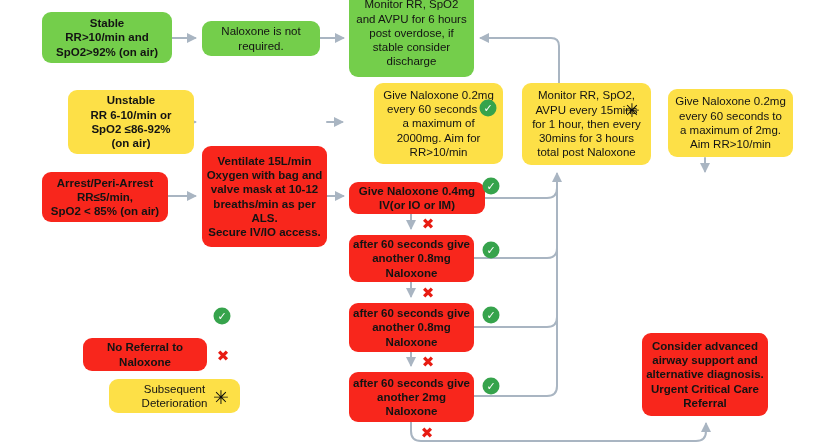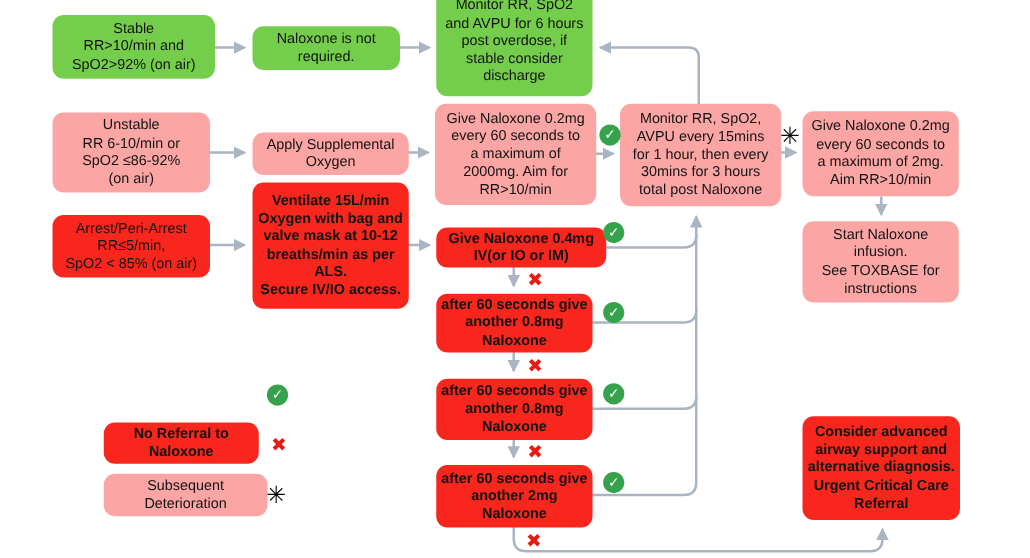--- a/index.html
+++ b/index.html
@@ -16,23 +16,23 @@
     display:flex;align-items:center;justify-content:center;
     text-align:center;
     white-space:pre-line;
     border-radius:9px;
     font-size:11.5px;line-height:14.3px;
     color:#131313;
     padding:2px 3px;
     box-sizing:border-box;
   }
   .green{background:#74CE4B;}
-  .orange{background:#fca5a5;}
+  .orange{background:#fde047;margin-left:26px;}
   .red{background:#F8261C;font-weight:bold;}
-  .bold{font-weight:normal;}
+  .bold{font-weight:bold;}
   .mark{
     position:absolute;
     transform:translate(-50%,-50%);
     font-family:"DejaVu Sans", sans-serif;
     line-height:1;
   }
   .check{
     width:17px;height:17px;border-radius:50%;
     background:#36A34C;color:#ffffff;
     font-size:11px;font-weight:bold;
@@ -80,22 +80,20 @@
   <div class="box orange bold" style="left:42px;top:90px;width:126px;height:64px">Unstable
 RR 6-10/min or
 SpO2 ≤86-92%
 (on air)</div>
   <div class="box red bold" style="left:42px;top:172px;width:126px;height:50px">Arrest/Peri-Arrest
 RR≤5/min,
 SpO2 &lt; 85% (on air)</div>
 
   <div class="box green" style="left:202px;top:21px;width:118px;height:35px">Naloxone is not
 required.</div>
-  <div class="box orange" style="left:202px;top:106px;width:125px;height:34px">Apply Supplemental
-Oxygen</div>
   <div class="box red" style="left:202px;top:146px;width:125px;height:101px">Ventilate 15L/min
 Oxygen with bag and
 valve mask at 10-12
 breaths/min as per
 ALS.
 Secure IV/IO access.</div>
 
   <div class="box green" style="left:349px;top:-11px;width:125px;height:88px">Monitor RR, SpO2
 and AVPU for 6 hours
 post overdose, if
@@ -121,24 +119,20 @@
   <div class="box orange" style="left:496px;top:83px;width:129px;height:82px">Monitor RR, SpO2,
 AVPU every 15mins
 for 1 hour, then every
 30mins for 3 hours
 total post Naloxone</div>
 
   <div class="box orange" style="left:642px;top:89px;width:125px;height:68px">Give Naloxone 0.2mg
 every 60 seconds to
 a maximum of 2mg.
 Aim RR&gt;10/min</div>
-  <div class="box orange" style="left:642px;top:177px;width:125px;height:65px">Start Naloxone
-infusion.
-See TOXBASE for
-instructions</div>
   <div class="box red" style="left:642px;top:333px;width:126px;height:83px">Consider advanced
 airway support and
 alternative diagnosis.
 Urgent Critical Care
 Referral</div>
 
   <div class="box red" style="left:83px;top:338px;width:124px;height:33px">No Referral to
 Naloxone</div>
   <div class="box orange" style="left:83px;top:379px;width:131px;height:34px">Subsequent
 Deterioration</div>

